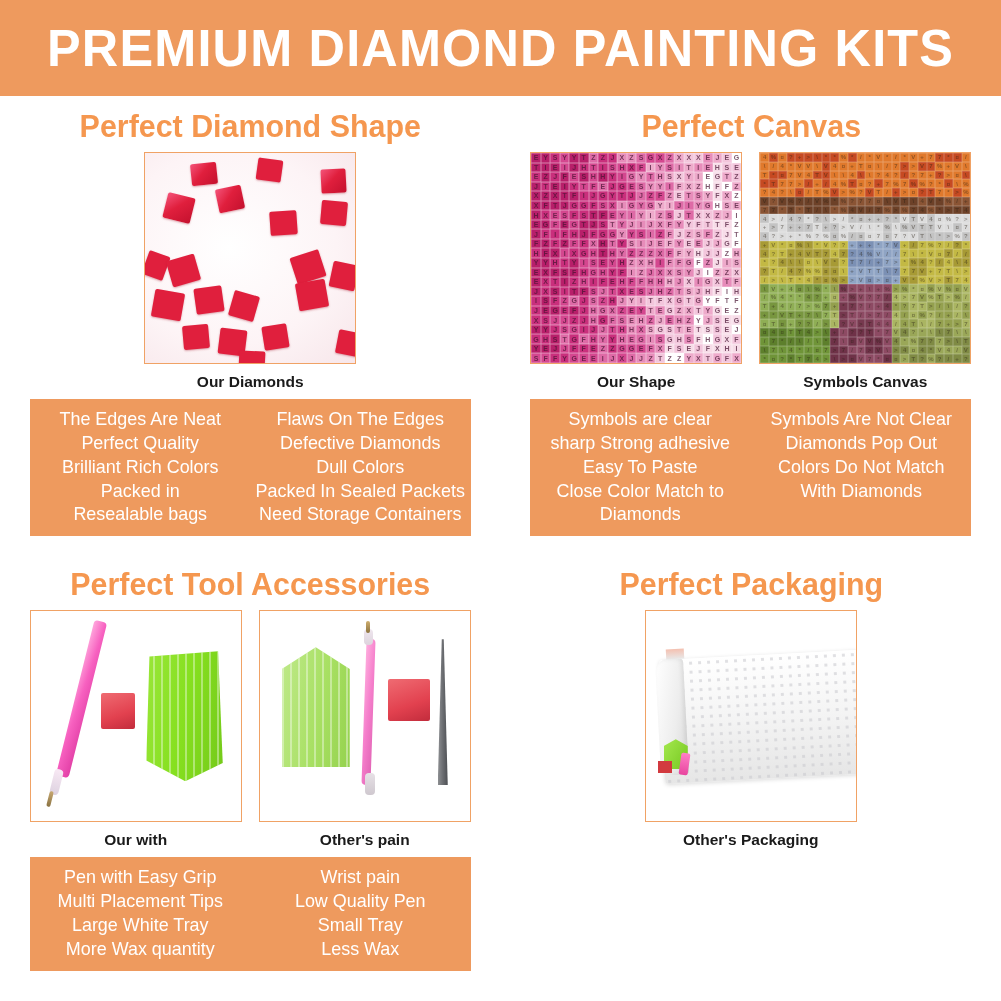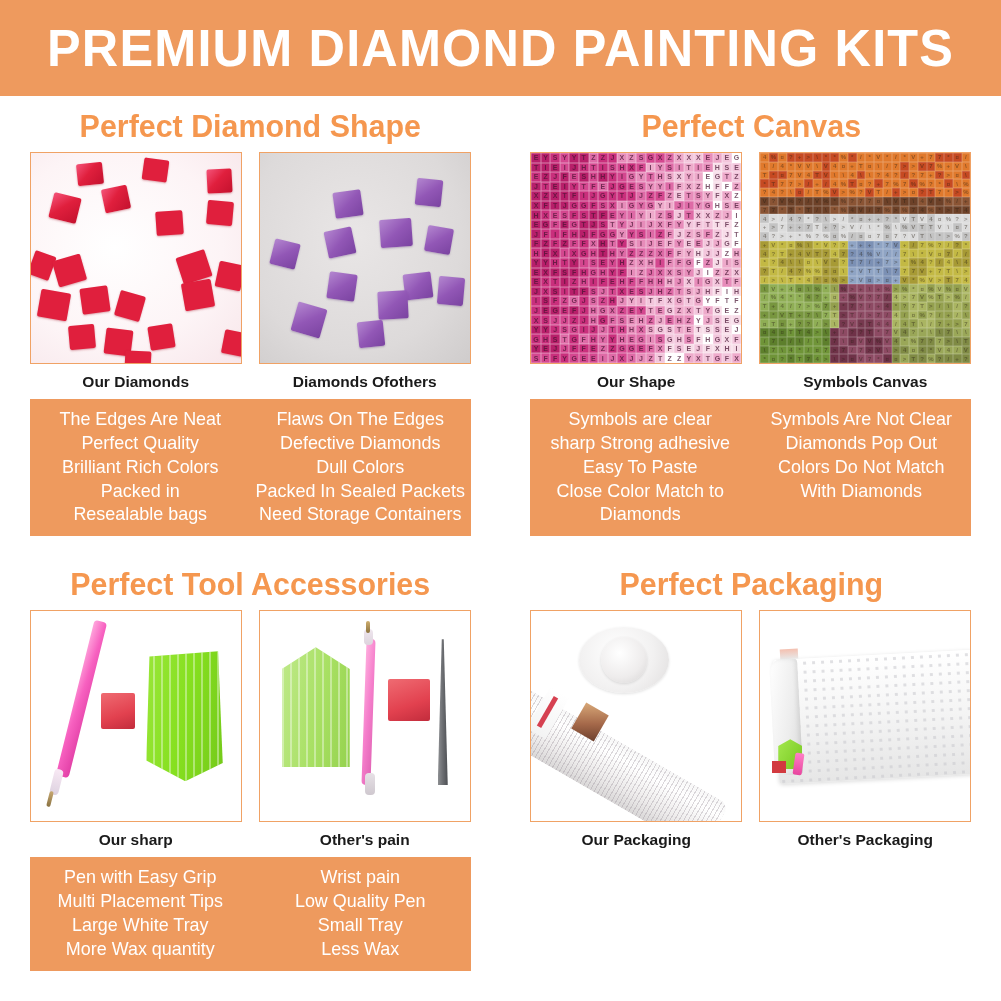--- a/index.html
+++ b/index.html
@@ -255,38 +255,20 @@
           <div class="rd" style="left:86px;top:140px;width:26px;height:26px;transform:rotate(16deg)"></div>
           <div class="rd" style="left:38px;top:172px;width:26px;height:24px;transform:rotate(-5deg)"></div>
           <div class="rd" style="left:74px;top:176px;width:27px;height:26px;transform:rotate(7deg)"></div>
           <div class="rd" style="left:118px;top:172px;width:25px;height:24px;transform:rotate(-9deg)"></div>
           <div class="rd" style="left:192px;top:178px;width:22px;height:24px;transform:rotate(11deg)"></div>
           <div class="rd" style="left:94px;top:198px;width:26px;height:18px;transform:rotate(3deg)"></div>
         </div>
         <div class="caption">Our Diamonds</div>
       </div>
 
-      <div class="cell">
-        <div class="photo">
-          <div class="bg-gray-soft"></div>
-          <div class="pd f" style="left:74px;top:38px;width:28px;height:26px;transform:rotate(-8deg)"></div>
-          <div class="pd f" style="left:156px;top:26px;width:26px;height:27px;transform:rotate(6deg)"></div>
-          <div class="pd f" style="left:120px;top:66px;width:32px;height:28px;transform:rotate(-4deg)"></div>
-          <div class="pd f" style="left:166px;top:74px;width:26px;height:26px;transform:rotate(10deg)"></div>
-          <div class="pd f" style="left:66px;top:76px;width:28px;height:27px;transform:rotate(-12deg)"></div>
-          <div class="pd f" style="left:12px;top:88px;width:26px;height:26px;transform:rotate(14deg)"></div>
-          <div class="pd f" style="left:68px;top:120px;width:28px;height:27px;transform:rotate(8deg)"></div>
-          <div class="pd f" style="left:144px;top:120px;width:28px;height:26px;transform:rotate(-7deg)"></div>
-          <div class="pd f" style="left:178px;top:124px;width:26px;height:28px;transform:rotate(5deg)"></div>
-          <div class="pd f" style="left:118px;top:138px;width:30px;height:28px;transform:rotate(-3deg)"></div>
-          <div class="pd f" style="left:34px;top:152px;width:30px;height:30px;transform:rotate(16deg)"></div>
-          <div class="pd f" style="left:98px;top:168px;width:26px;height:26px;transform:rotate(-6deg)"></div>
-        </div>
-        <div class="caption">Diamonds Ofothers</div>
-      </div>
 
     </div>
 
     <div class="textblock">
       <div class="textcol">
         <div>The Edges Are Neat</div>
         <div>Perfect Quality</div>
         <div>Brilliant Rich Colors</div>
         <div>Packed in</div>
         <div>Resealable bags</div>
@@ -1419,21 +1401,21 @@
                       transform:rotate(14deg);"></div>
           <div class="pen" style="left:17px;top:180px;width:4px;height:16px;
                       background:linear-gradient(180deg,#c8a972 0%,#8a7242 100%);
                       transform:rotate(14deg);"></div>
           <div class="wax" style="left:70px;top:82px;width:34px;height:36px;"></div>
           <div class="tray-green" style="left:114px;top:40px;width:78px;height:130px;
                       clip-path: polygon(6% 4%, 94% 0%, 100% 86%, 52% 100%, 2% 84%);">
             <div class="tray-ridges"></div>
           </div>
         </div>
-        <div class="caption">Our sharp</div>
+        <div class="caption">Our with</div>
       </div>
 
       <div class="cell">
         <div class="photo">
           <div class="tray-green" style="left:22px;top:36px;width:68px;height:120px;
                       background:linear-gradient(100deg,#bfe98a 0%,#a8e063 55%,#95d24e 100%);
                       clip-path: polygon(50% 0%, 100% 18%, 100% 100%, 0% 100%, 0% 18%);">
             <div class="tray-ridges"></div>
           </div>
           <div class="pen" style="left:104px;top:28px;width:9px;height:146px;
@@ -1467,40 +1449,20 @@
         <div>Small Tray</div>
         <div>Less Wax</div>
       </div>
     </div>
   </div>
 
   <div class="half">
     <div class="section-title">Perfect Packaging</div>
     <div class="pair">
 
-      <div class="cell">
-        <div class="photo">
-          <div class="cap" style="left:48px;top:16px;width:90px;height:66px;"></div>
-          <div class="cap" style="left:70px;top:26px;width:46px;height:46px;
-                      background:radial-gradient(circle at 40% 35%,#ffffff 0%,#eeecec 60%,#d5d3d3 100%);"></div>
-          <div class="tube" style="left:-10px;top:74px;width:240px;height:56px;
-                      transform:rotate(30deg);transform-origin:0 0;">
-            <div class="tube-stripes"></div>
-          </div>
-          <div style="position:absolute;left:6px;top:78px;width:22px;height:48px;
-                      background:linear-gradient(180deg,#ffffff 0%,#f3f3f3 100%);
-                      transform:rotate(30deg);"></div>
-          <div style="position:absolute;left:14px;top:84px;width:5px;height:34px;
-                      background:#cf2033;transform:rotate(30deg);opacity:.85"></div>
-          <div style="position:absolute;left:46px;top:96px;width:26px;height:30px;
-                      background:linear-gradient(150deg,#d8a878 0%,#a5694a 55%,#6d3f2c 100%);
-                      transform:rotate(30deg);"></div>
-        </div>
-        <div class="caption">Our Packaging</div>
-      </div>
 
       <div class="cell">
         <div class="photo">
           <div class="mailer" style="left:16px;top:44px;width:200px;height:124px;
                       transform:rotate(-3deg);border-radius:4px;">
             <div class="bubbles"></div>
           </div>
           <div style="position:absolute;left:12px;top:48px;width:28px;height:116px;
                       background:linear-gradient(100deg,#ffffff 0%,#ededed 60%,#d8d8d8 100%);
                       border-radius:12px 4px 4px 12px;transform:rotate(-3deg);

